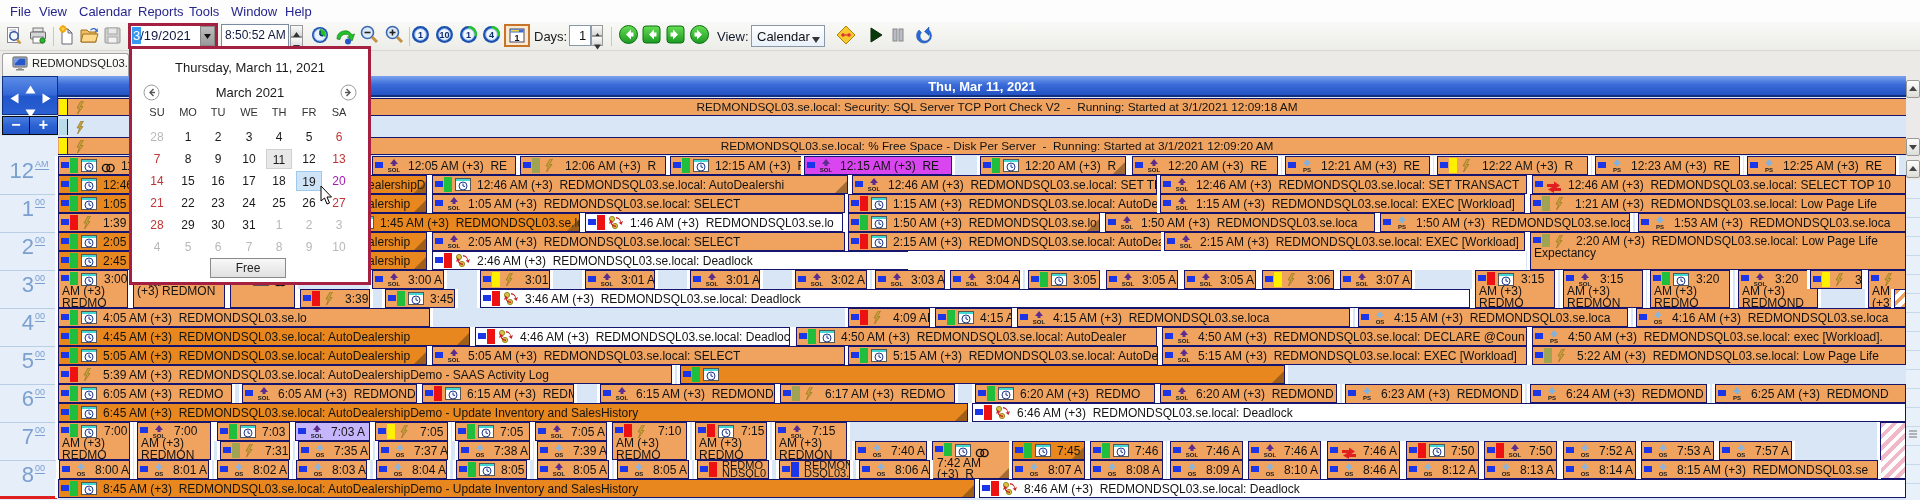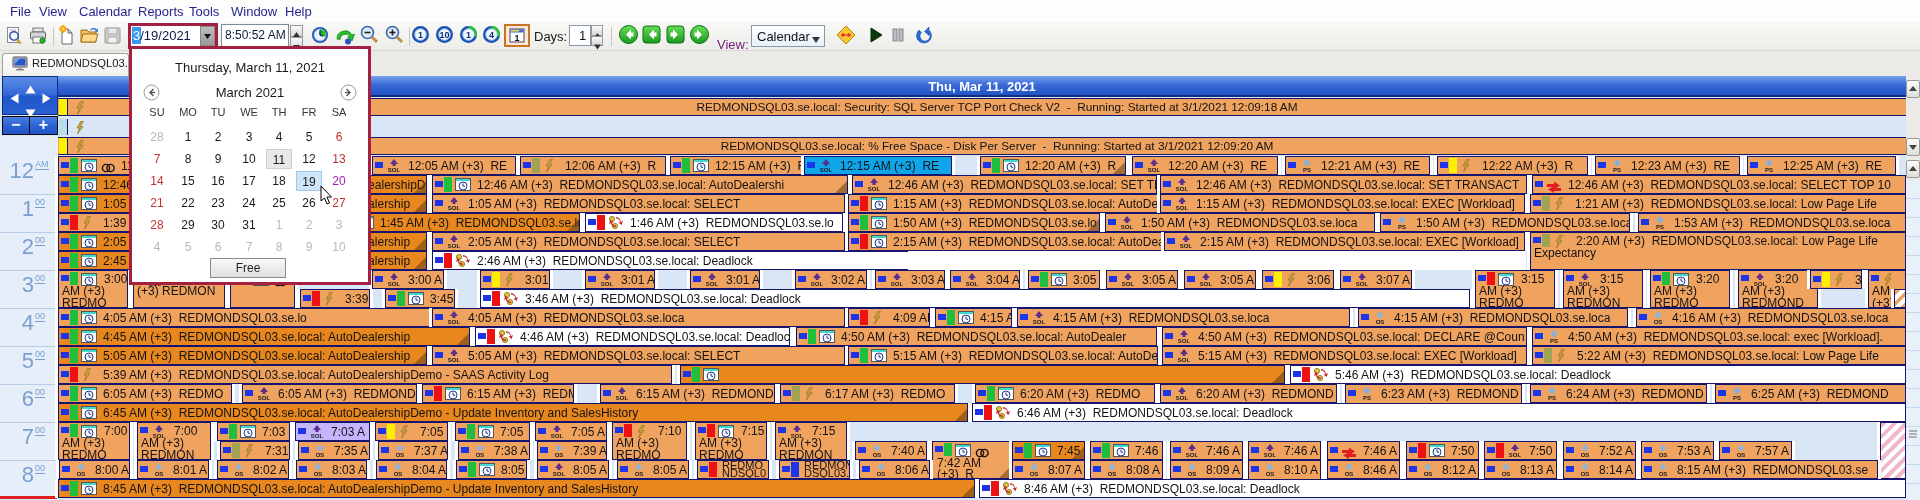--- a/index.html
+++ b/index.html
@@ -170,21 +170,21 @@
     <div class="abs" style="left:690px;top:25px;width:19px;height:19px;"><svg width="19" height="19" viewBox="0 0 19 19">
         <defs>
           <linearGradient id="gg" x1="0" y1="0" x2="0" y2="1">
             <stop offset="0" stop-color="#66dd55"></stop>
             <stop offset="1" stop-color="#1a9a22"></stop>
           </linearGradient>
         </defs>
         <circle cx="9.5" cy="9.5" r="9" fill="url(#gg)" stroke="#0c6e10"></circle>
         <path d="M7 4.5 L12 9.5 L7 14.5 L7 11.5 L4.5 11.5 L4.5 7.5 L7 7.5 Z" fill="#fff"></path>
       </svg></div>
-    <div class="abs" style="left:717px;top:29px;width:40px;height:15px;font-size:13px;color:#701a75;margin-top:8px;">View:</div>
+    <div class="abs" style="left:717px;top:29px;width:40px;height:15px;font-size:13px;color:#0f172a;">View:</div>
     <div class="abs" style="left:751px;top:25px;width:74px;height:22px;border:1px solid #8898a8;background:linear-gradient(#ffffff,#e8f0fa);"></div>
     <div class="abs" style="left:757px;top:29px;width:60px;height:15px;font-size:13px;color:#111;">Calendar</div>
     <div class="abs" style="left:810px;top:31px;width:12px;height:10px;"><svg width="12" height="10" viewBox="0 0 12 10">
         <path d="M2 2 L10 2 L6 8 Z" fill="#333"></path>
       </svg></div>
     <div class="abs" style="left:836px;top:25px;width:20px;height:20px;"><svg width="20" height="20" viewBox="0 0 20 20">
         <path d="M10 1 L19 10 L10 19 L1 10 Z" fill="#f8c830" stroke="#b08000"></path>
         <circle cx="7" cy="10" r="1.8" fill="#e03030"></circle>
         <circle cx="13" cy="10" r="1.8" fill="#e03030"></circle>
         <path d="M8.5 10 L11.5 10" stroke="#e03030" stroke-width="1.2"></path>
@@ -307,21 +307,21 @@
       <div class="abs" style="left:22px; top:1px;"><svg width="16" height="13" viewBox="0 0 16 13">
           <rect x="0.5" y="0.5" width="15" height="12" fill="#ffffff" stroke="#555555"></rect>
           <rect x="1" y="1" width="14" height="2" fill="#40d8d0"></rect>
           <circle cx="8" cy="8" r="4" fill="#f8f8ff" stroke="#223a8c"></circle>
           <line x1="8" y1="8" x2="8" y2="5.5" stroke="#223a8c"></line>
           <line x1="8" y1="8" x2="10" y2="8.5" stroke="#223a8c"></line>
         </svg></div>
       <div class="tx" style="left:44px;">12:15 AM (+3)&nbsp; R</div>
       <div class="shadow" style="border-width:0 0 12px 12px;border-color:transparent transparent rgba(100,62,20,0.55) transparent;"></div>
     </div>
-    <div class="blk" style="left:804px;top:156px;width:148px;height:19px;background:#0ea5e9;">
+    <div class="blk" style="left:804px;top:156px;width:148px;height:19px;background:#d946ef;">
       <div class="ind" style="top:5px;"></div>
       <div class="abs" style="left:13px; top:1px;"><svg width="16" height="13" viewBox="0 0 16 13">
           <path d="M8 0 L12 5 L9.5 5 L9.5 7 L6.5 7 L6.5 5 L4 5 Z" fill="#5b2d8e"></path>
           <text x="8" y="12.5" font-size="6" font-weight="bold" font-family="Liberation Sans" text-anchor="middle" fill="#1a1a1a">SQL</text>
         </svg></div>
       <div class="tx" style="left:35px;">12:15 AM (+3)&nbsp; RE</div>
     </div>
     <div class="blk" style="left:980px;top:156px;width:146px;height:19px;background:#f0a25f;">
       <div class="ind" style="top:5px;"></div>
       <div class="bar" style="left:11px;background:#1fbe3c;height:15px;"></div>
@@ -845,28 +845,20 @@
       <div class="bar" style="left:11px;background:#1fbe3c;height:15px;"></div>
       <div class="abs" style="left:22px; top:1px;"><svg width="16" height="13" viewBox="0 0 16 13">
           <rect x="0.5" y="0.5" width="15" height="12" fill="#ffffff" stroke="#555555"></rect>
           <rect x="1" y="1" width="14" height="2" fill="#40d8d0"></rect>
           <circle cx="8" cy="8" r="4" fill="#f8f8ff" stroke="#223a8c"></circle>
           <line x1="8" y1="8" x2="8" y2="5.5" stroke="#223a8c"></line>
           <line x1="8" y1="8" x2="10" y2="8.5" stroke="#223a8c"></line>
         </svg></div>
       <div class="tx" style="left:44px;">4:05 AM (+3)&nbsp; REDMONDSQL03.se.lo</div>
     </div>
-    <div class="blk" style="left:432px;top:308px;width:413px;height:19px;background:#f0a25f;">
-      <div class="ind" style="top:5px;"></div>
-      <div class="abs" style="left:13px; top:1px;"><svg width="16" height="13" viewBox="0 0 16 13">
-          <path d="M8 0 L12 5 L9.5 5 L9.5 7 L6.5 7 L6.5 5 L4 5 Z" fill="#5b2d8e"></path>
-          <text x="8" y="12.5" font-size="6" font-weight="bold" font-family="Liberation Sans" text-anchor="middle" fill="#1a1a1a">SQL</text>
-        </svg></div>
-      <div class="tx" style="left:35px;">4:05 AM (+3)&nbsp; REDMONDSQL03.se.loca</div>
-    </div>
     <div class="blk" style="left:848px;top:308px;width:82px;height:19px;background:#f0a25f;">
       <div class="ind" style="top:5px;"></div>
       <div class="bar" style="left:11px;background:#ee1111;height:15px;"></div>
       <div class="abs" style="left:22px; top:1px;top:1px;"><svg width="12" height="13" viewBox="0 0 12 13">
           <path d="M7 0 L3 7 L5.5 7 L3.5 13 L9 5.5 L6.5 5.5 L9.5 0 Z" fill="#c9a23a" stroke="#8a6d1d" stroke-width="0.6"></path>
         </svg></div>
       <div class="tx" style="left:44px;">4:09 AM (+3)&nbsp; REDMONDSQL03.se.lo</div>
     </div>
     <div class="blk" style="left:935px;top:308px;width:77px;height:19px;background:#f0a25f;">
       <div class="ind" style="top:5px;"></div>
@@ -1017,31 +1009,20 @@
       <div class="ind" style="top:5px;"></div>
       <div class="bar" style="left:11px;background:#1fbe3c;height:15px;"></div>
       <div class="abs" style="left:22px; top:1px;"><svg width="16" height="13" viewBox="0 0 16 13">
           <rect x="0.5" y="0.5" width="15" height="12" fill="#ffffff" stroke="#555555"></rect>
           <rect x="1" y="1" width="14" height="2" fill="#40d8d0"></rect>
           <circle cx="8" cy="8" r="4" fill="#f8f8ff" stroke="#223a8c"></circle>
           <line x1="8" y1="8" x2="8" y2="5.5" stroke="#223a8c"></line>
           <line x1="8" y1="8" x2="10" y2="8.5" stroke="#223a8c"></line>
         </svg></div>
       <div class="shadow" style="border-width:0 0 12px 12px;border-color:transparent transparent rgba(100,62,20,0.55) transparent;"></div>
-    </div>
-    <div class="blk" style="left:1290px;top:365px;width:616px;height:19px;background:#ffffff;">
-      <div class="ind" style="top:5px;"></div>
-      <div class="bar" style="left:11px;background:#ee1111;height:15px;"></div>
-      <div class="abs" style="left:22px; top:1px;"><svg width="16" height="14" viewBox="0 0 16 14">
-          <circle cx="4" cy="4" r="2.6" fill="#d8c348" stroke="#9a8a20"></circle>
-          <circle cx="7" cy="11" r="2.6" fill="#d8c348" stroke="#9a8a20"></circle>
-          <path d="M8 2 A6 6 0 0 1 13 7 L15 6 L13.5 10 L10.5 7.5 L12.4 7.2 A4.5 4.5 0 0 0 8 3.4 Z" fill="#cc2222"></path>
-          <path d="M8 12 A6 6 0 0 1 2.5 8 L1 9 L2.5 4.5 L5.5 7.5 L3.6 7.8 A4.5 4.5 0 0 0 8 10.6 Z" fill="#cc2222"></path>
-        </svg></div>
-      <div class="tx" style="left:44px;">5:46 AM (+3)&nbsp; REDMONDSQL03.se.local: Deadlock</div>
     </div>
     <div class="blk" style="left:58px;top:384px;width:174px;height:19px;background:#f0a25f;">
       <div class="ind" style="top:5px;"></div>
       <div class="bar" style="left:11px;background:#1fbe3c;height:15px;"></div>
       <div class="abs" style="left:22px; top:1px;"><svg width="16" height="13" viewBox="0 0 16 13">
           <rect x="0.5" y="0.5" width="15" height="12" fill="#ffffff" stroke="#555555"></rect>
           <rect x="1" y="1" width="14" height="2" fill="#40d8d0"></rect>
           <circle cx="8" cy="8" r="4" fill="#f8f8ff" stroke="#223a8c"></circle>
           <line x1="8" y1="8" x2="8" y2="5.5" stroke="#223a8c"></line>
           <line x1="8" y1="8" x2="10" y2="8.5" stroke="#223a8c"></line>

